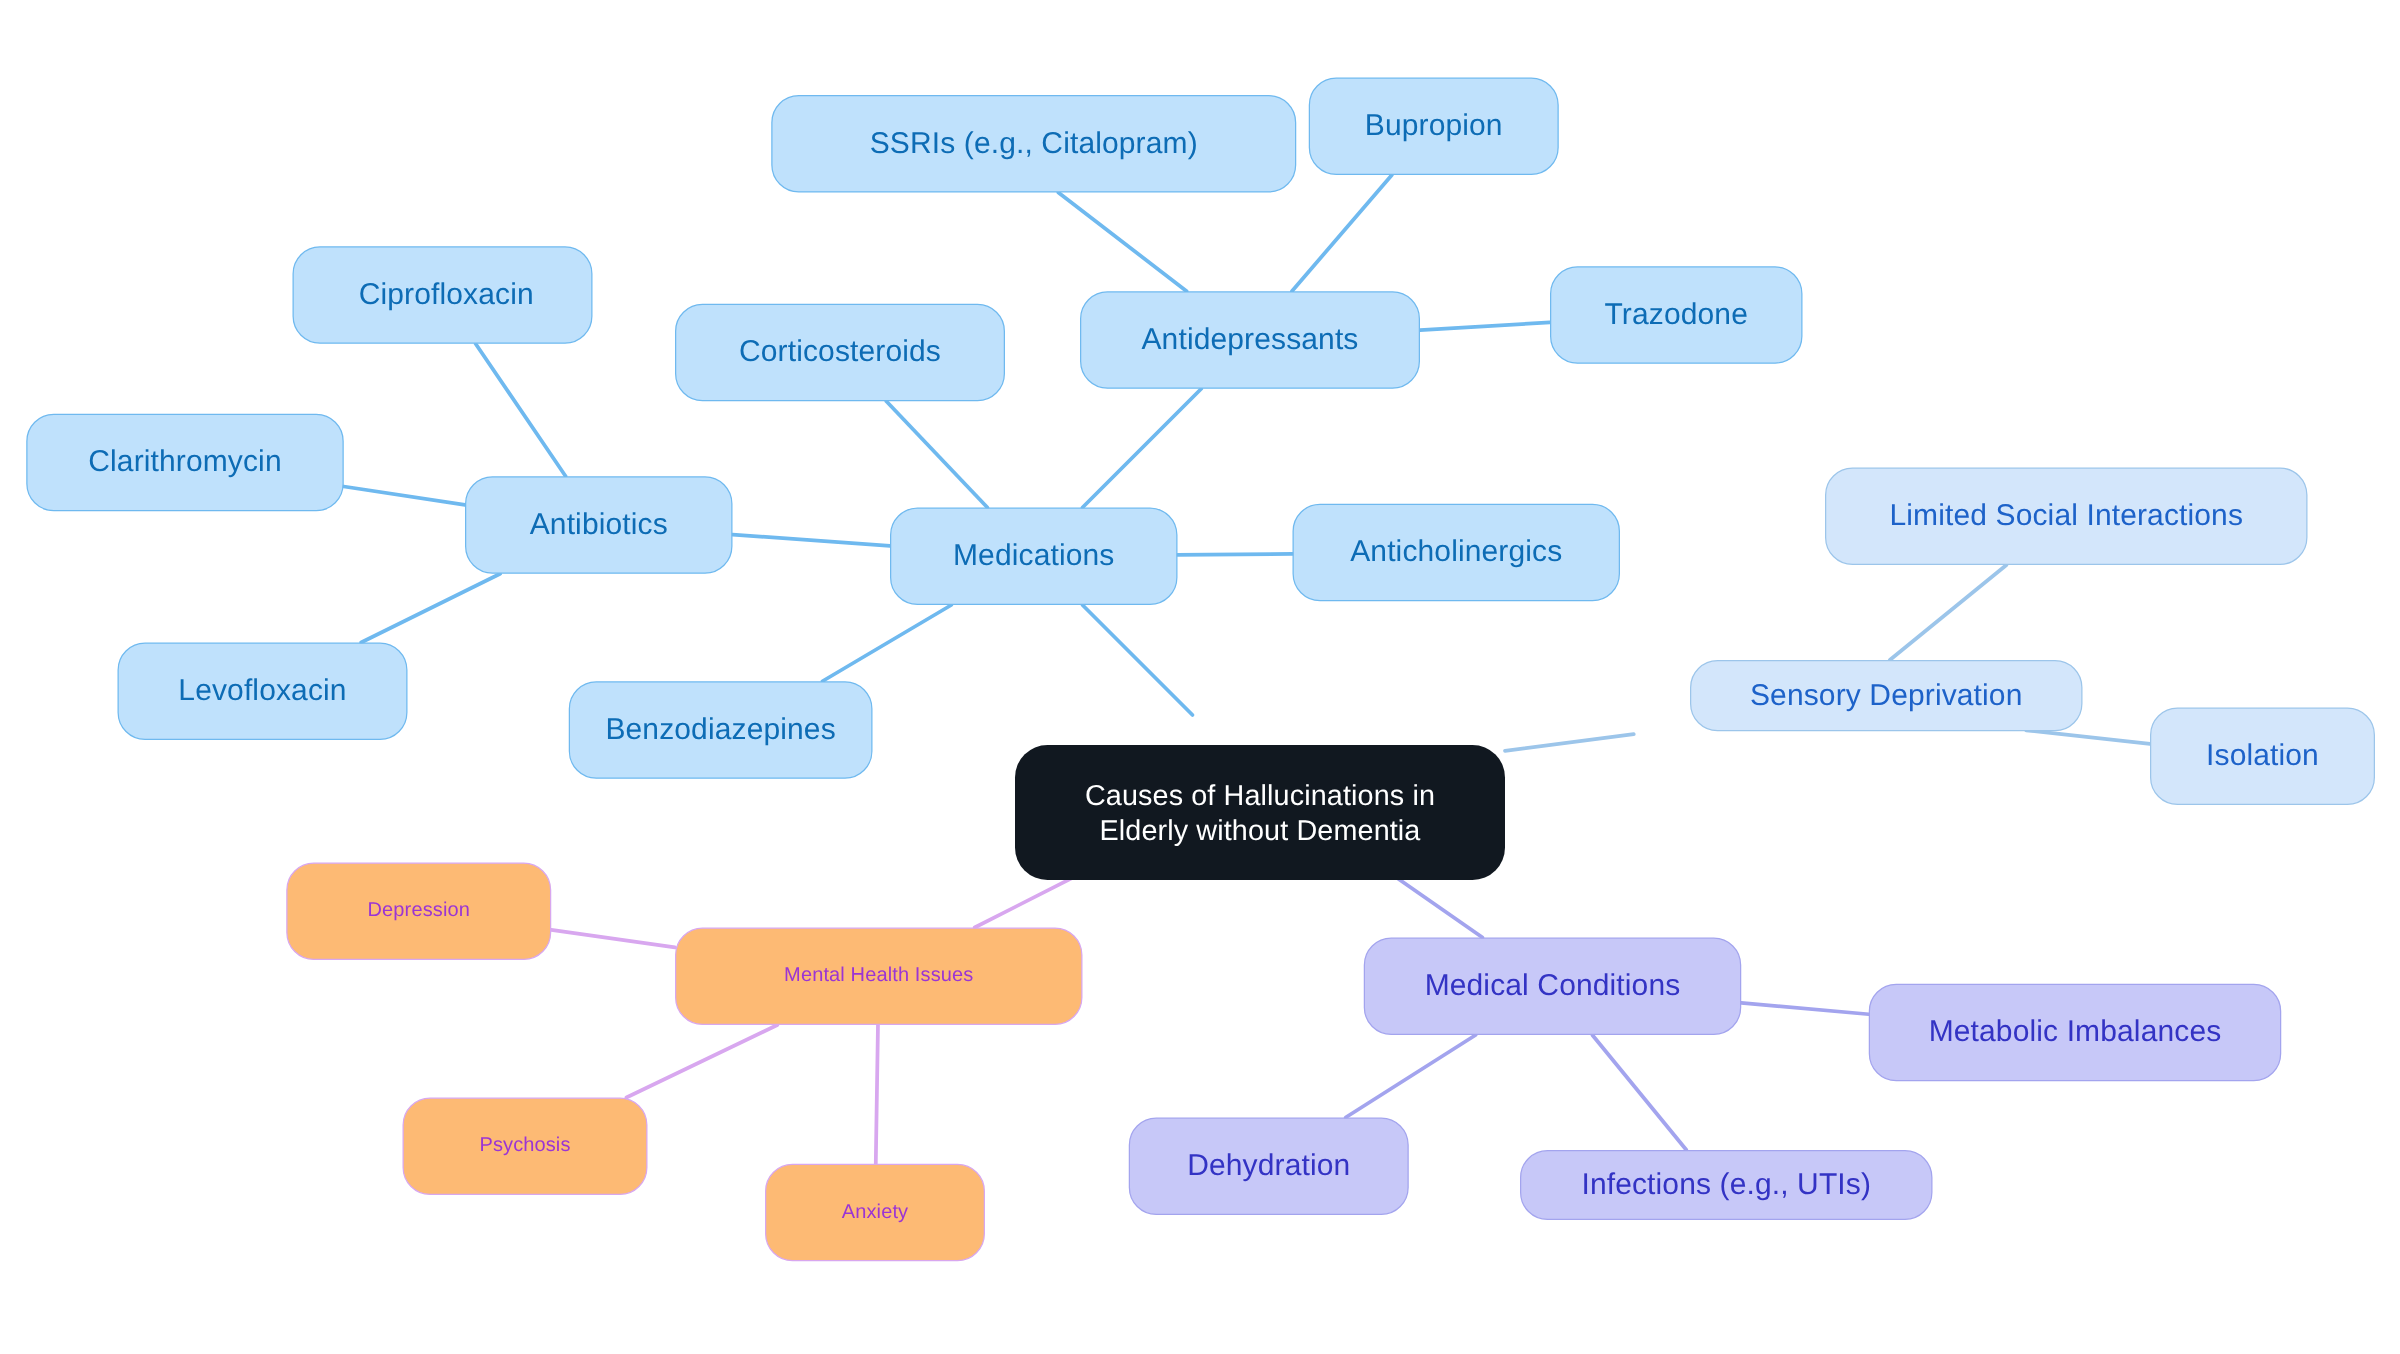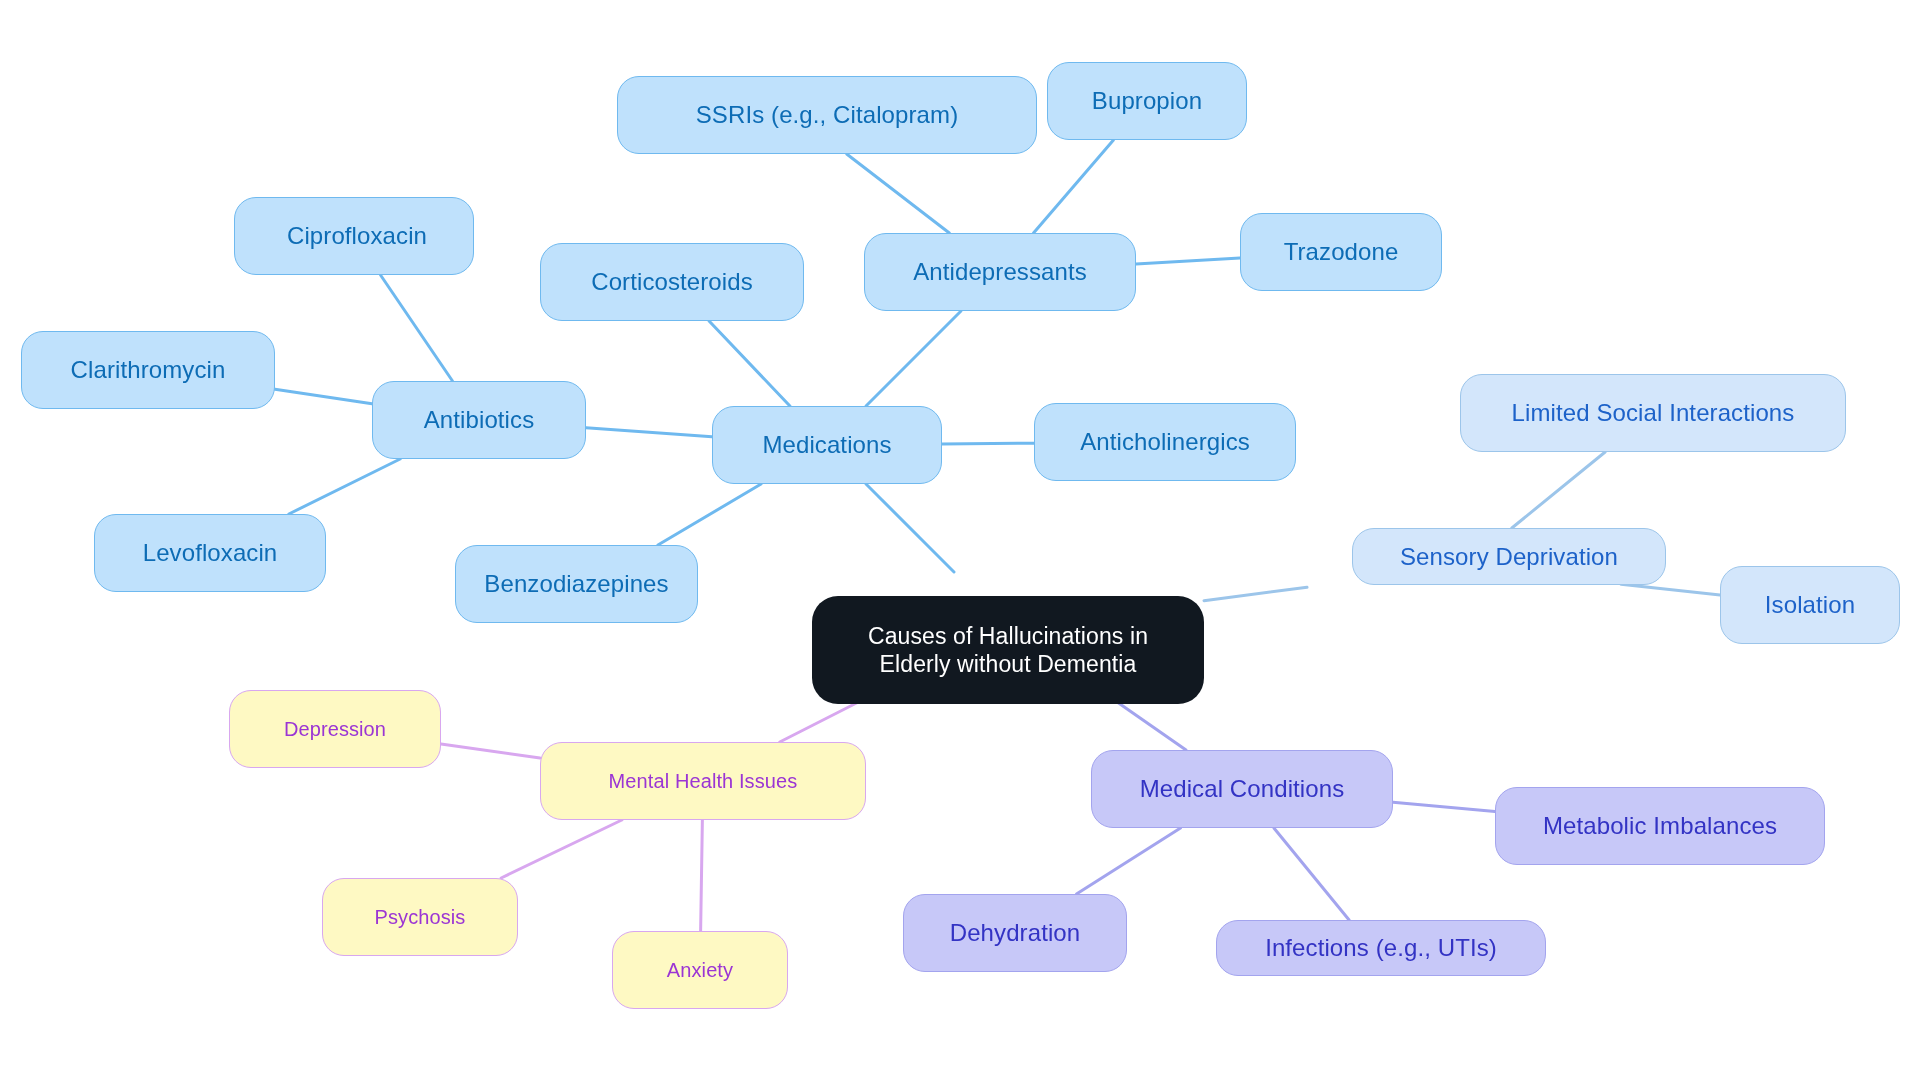--- a/index.html
+++ b/index.html
@@ -60,24 +60,24 @@
     font-size: 24px;
     justify-content: center;
   }
   .node.t-periwinkle {
     background: #c7c8f8;
     border-color: #a3a4ee;
     color: #3333c4;
     font-size: 24px;
   }
   .node.t-pink {
-    background: #fef9c3;
+    background: #fdba74;
     border-color: #d8a7ef;
     color: #9b35d4;
-    font-size: 20px;
+    font-size: 16px;
   }
   .node.t-root {
     background: #111820;
     color: #ffffff;
   }
 </style>
 </head>
 <body>
 
 <div id="mindmap-canvas">

